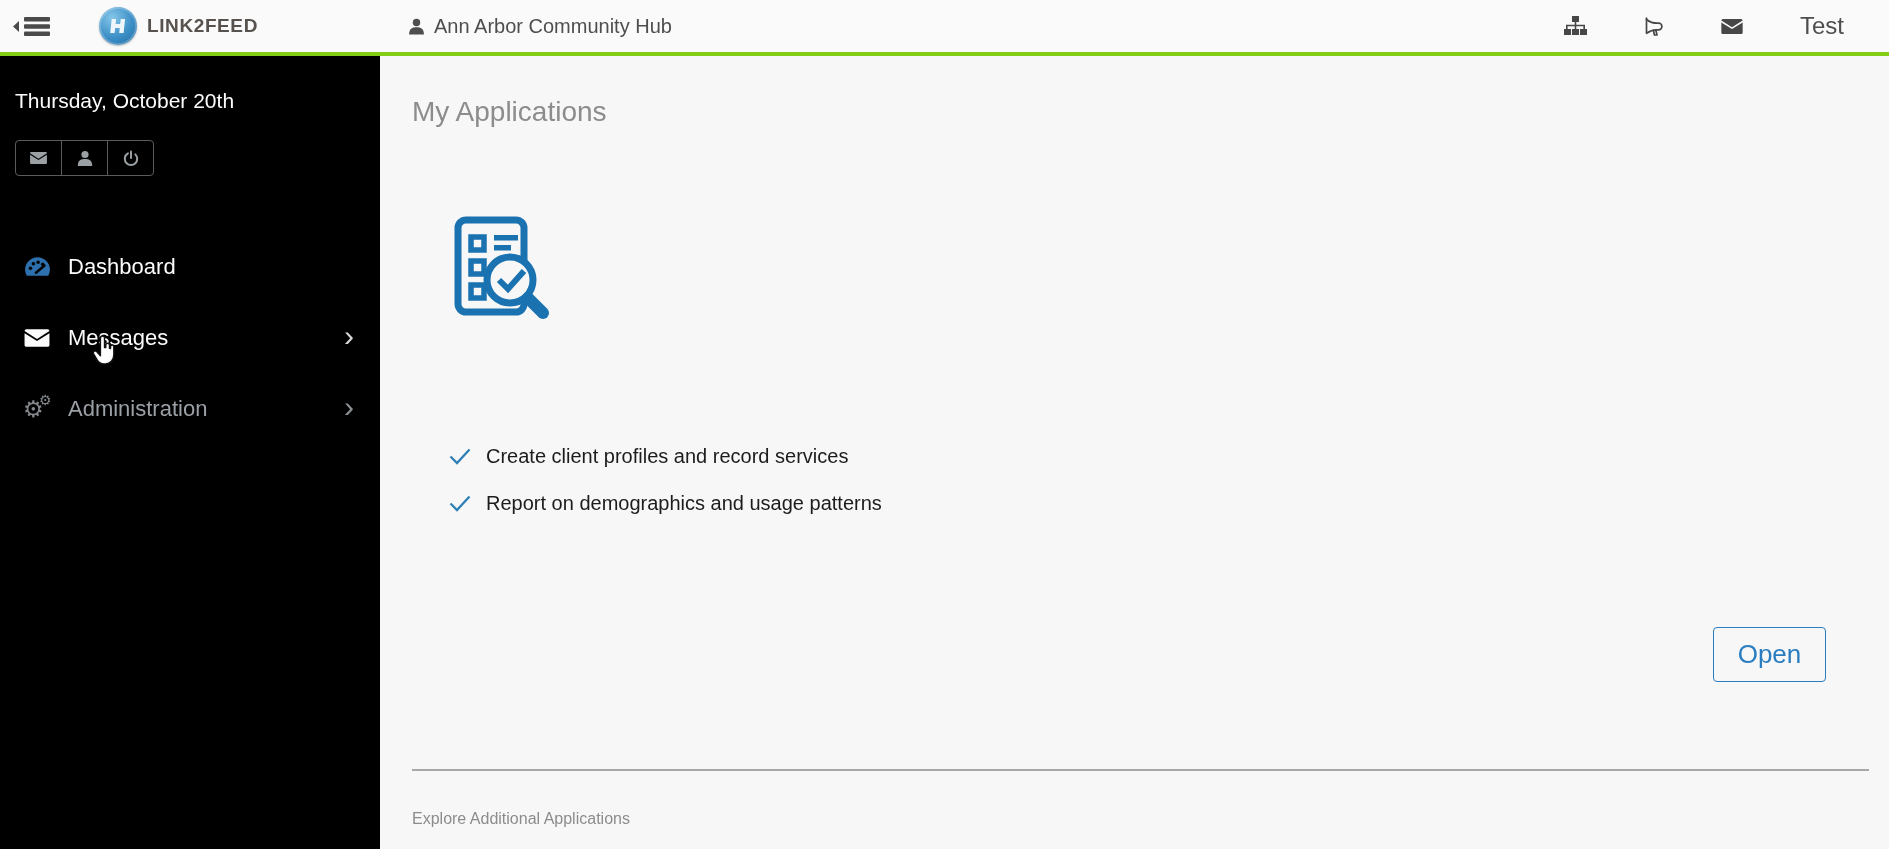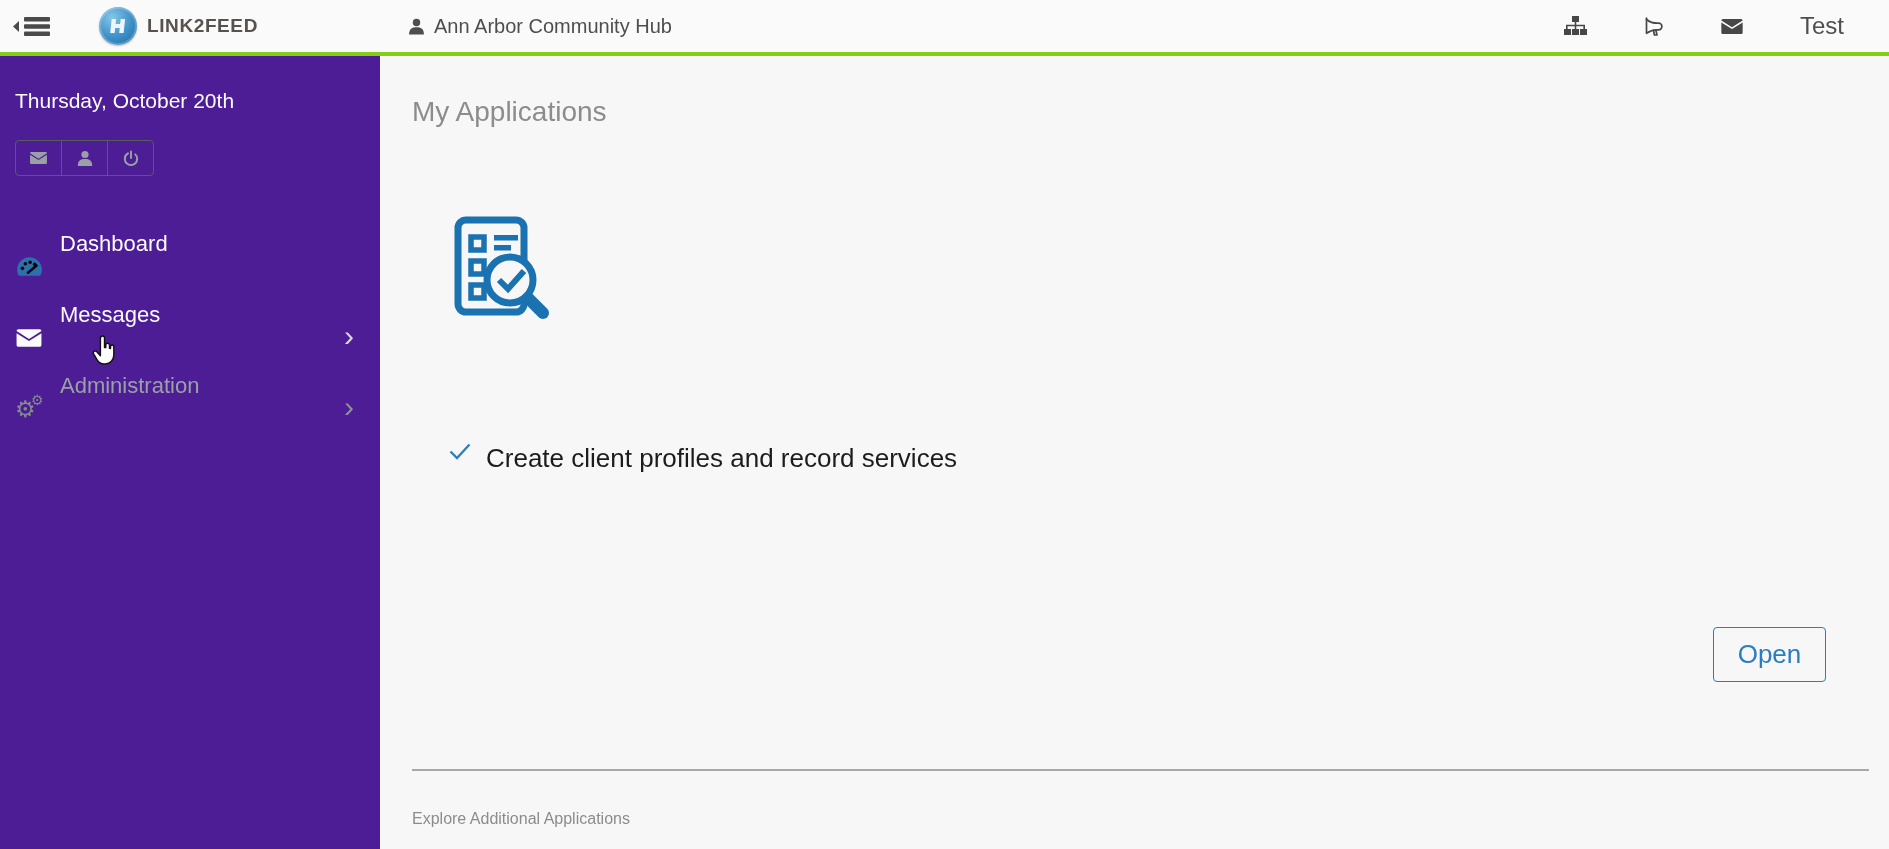--- a/index.html
+++ b/index.html
@@ -14,43 +14,43 @@
   .logo-badge{position:absolute;left:99px;top:7px;width:38px;height:38px;border-radius:50%;
     background:radial-gradient(circle at 35% 28%,#84c6e8,#3b8ec6 55%,#1e699f);
     box-shadow:inset 0 0 0 2px rgba(255,255,255,.22), 0 1px 2px rgba(0,0,0,.25);
     display:flex;align-items:center;justify-content:center;cursor:pointer;}
   .brand{position:absolute;left:147px;top:0;height:52px;line-height:52px;font-size:19px;font-weight:700;color:#57524d;letter-spacing:.6px;}
   .org{position:absolute;left:408px;top:0;height:52px;display:flex;align-items:center;gap:9px;font-size:20px;color:#4e4e4e;}
   .hicon{position:absolute;top:0;height:52px;display:flex;align-items:center;cursor:pointer;}
   .hicon.sitemap{left:1564px;} .hicon.announce{left:1642px;} .hicon.mail{left:1720px;}
   .user-menu{position:absolute;left:1800px;top:0;height:52px;line-height:52px;font-size:24px;color:#4e4e4e;cursor:pointer;}
   
-  .sidebar{position:absolute;top:52px;left:0;width:380px;height:797px;background:#4c1d95;}
+  .sidebar{position:absolute;top:52px;left:0;width:380px;height:797px;background:#000000;}
   .side-date{margin:37px 0 0 15px;font-size:21px;color:#fcfcfc;}
   .quick{margin:27px 0 0 15px;display:flex;}
   .quick-btn{width:45px;height:34px;border:1px solid #595c5e;display:flex;align-items:center;justify-content:center;margin-left:-1px;cursor:pointer;background:transparent;}
   .quick-btn.first{border-radius:4px 0 0 4px;margin-left:0;}
   .quick-btn.last{border-radius:0 4px 4px 0;}
   .nav{margin-top:55px;}
-  .nav-item{position:relative;height:71px;display:flex;padding-left:15px;font-size:22px;color:#fbfbfb;cursor:pointer;}
+  .nav-item{position:relative;height:71px;display:flex;align-items:center;padding-left:23px;font-size:22px;color:#fbfbfb;cursor:pointer;}
   .nav-icon{width:34px;margin-right:11px;display:flex;align-items:center;}
   .nav-chevron{position:absolute;right:26px;top:50%;transform:translateY(-58%);font-size:30px;color:#d8d8d8;line-height:1;}
   .nav-item.muted{color:#9aa0a5;}
   .nav-item.muted .nav-chevron{color:#8d9296;}
   .gear-wrap{position:relative;display:inline-block;width:32px;height:26px;}
   .gear{font-family:"DejaVu Sans",sans-serif;color:#84898d;line-height:1;position:absolute;}
   .gear.big{font-size:23px;left:0;top:2px;}
   .gear.small{font-size:14px;left:16px;top:-3px;}
   
   .main{position:absolute;left:380px;top:52px;width:1509px;height:797px;background:#f7f7f7;}
   .section-title{position:absolute;left:32px;top:44px;font-size:28px;color:#8c8c8c;font-weight:400;}
   .app-icon{position:absolute;left:66px;top:162px;}
   .app-title{position:absolute;left:68px;top:297px;font-size:46px;color:#161616;font-weight:400;}
   .features{position:absolute;left:69px;top:391px;list-style:none;margin:0;padding:0;}
-  .feature{display:flex;align-items:flex-start;gap:15px;font-size:26px;color:#1c1c1c;height:26px;margin-bottom:21px;}
+  .feature{display:flex;align-items:center;gap:15px;font-size:20px;color:#1c1c1c;height:26px;margin-bottom:21px;}
   .open-btn{position:absolute;left:1333px;top:559px;width:113px;height:55px;border:1px solid #2a7dc0;border-radius:4px;
     background:transparent;color:#2a7dc0;font-size:26px;font-family:Liberation Sans, sans-serif;cursor:pointer;margin-top:16px;}
   .divider{position:absolute;left:32px;top:717px;width:1457px;height:0;border-top:2px solid #a8a8a8;}
   .explore-title{position:absolute;left:32px;top:758px;font-size:16px;color:#8c8c8c;font-weight:400;}
   
   .mouse-cursor{position:absolute;left:90px;top:334px;z-index:9;pointer-events:none;}
 </style>
 </head>
 <body>
 
@@ -191,20 +191,26 @@
   </div>
 
 
   <ul class="features">
     <li class="feature">
       <svg width="22" height="17" viewBox="0 0 22 17" fill="none">
         <path d="M1.5 8.5 L8 15 L20.5 1.5" stroke="#2d7fb5" stroke-width="2.3"></path>
       </svg>
       <span>Create client profiles and record services</span>
     </li>
+    <li class="feature">
+      <svg width="22" height="17" viewBox="0 0 22 17" fill="none">
+        <path d="M1.5 8.5 L8 15 L20.5 1.5" stroke="#2d7fb5" stroke-width="2.3"></path>
+      </svg>
+      <span>Report on demographics and usage patterns</span>
+    </li>
   </ul>
 
   <button class="open-btn">Open</button>
 
   <div class="divider"></div>
 
   <div class="explore-title">Explore Additional Applications</div>
 </div>
 
 <div class="mouse-cursor">

